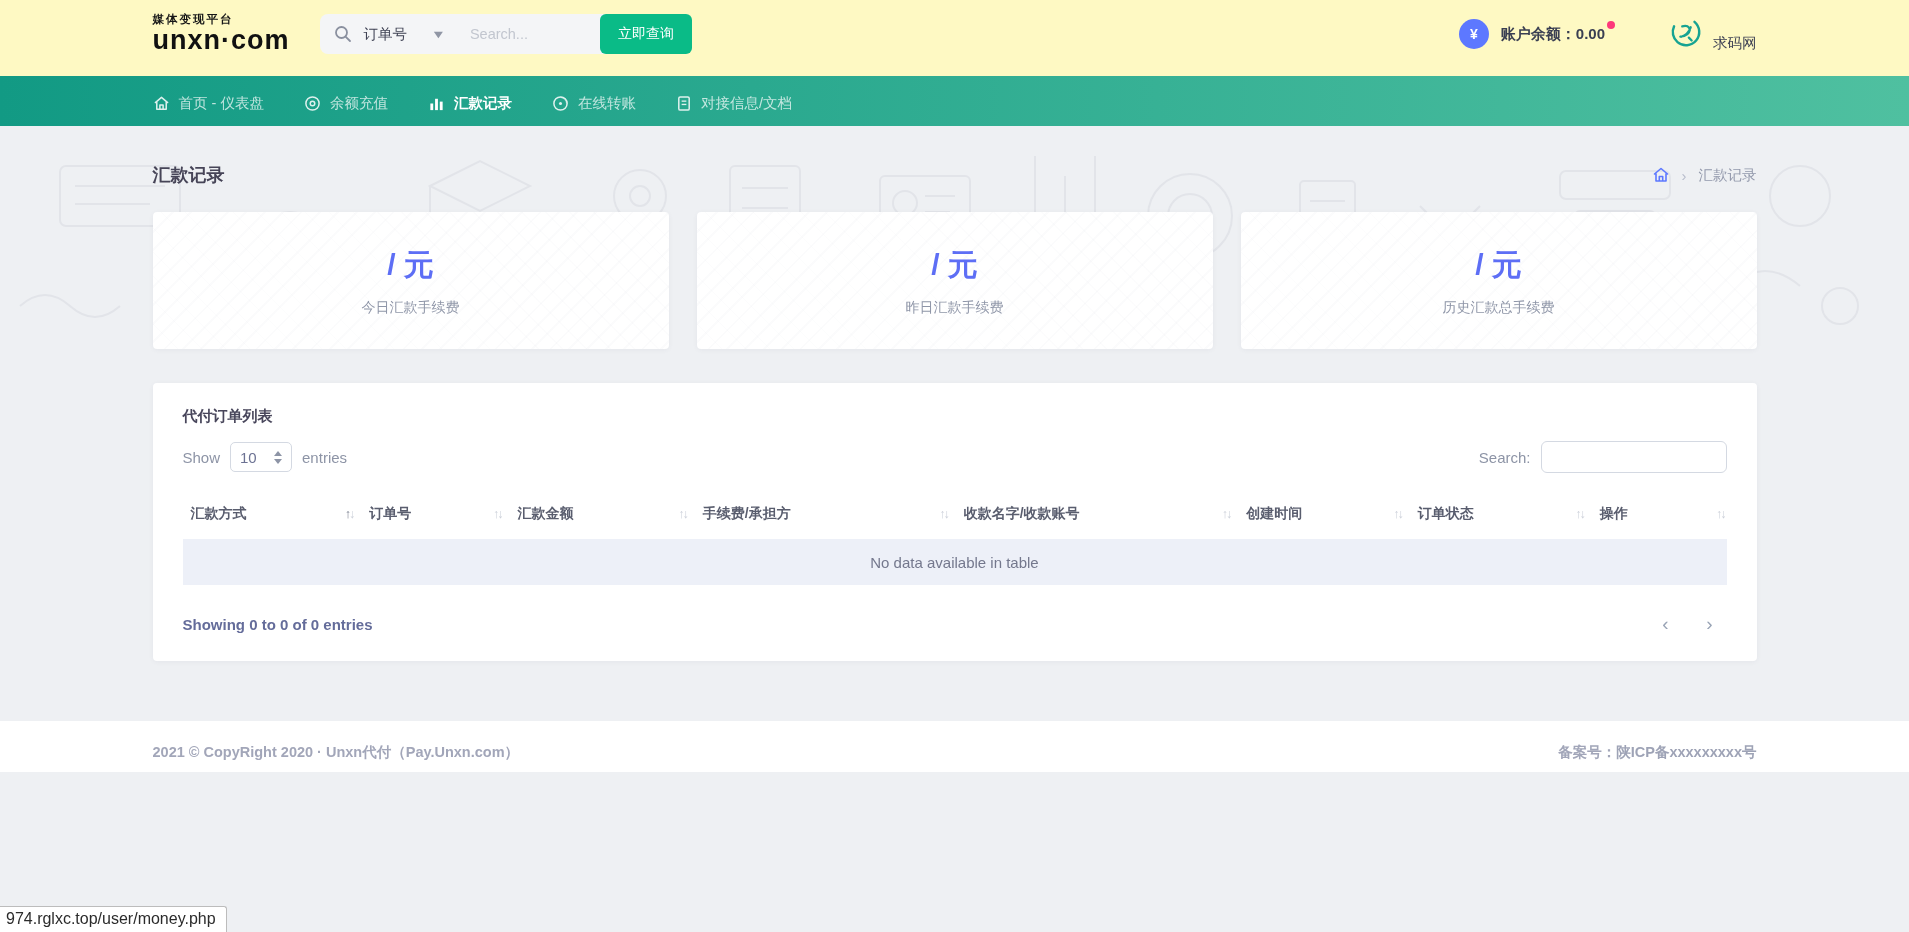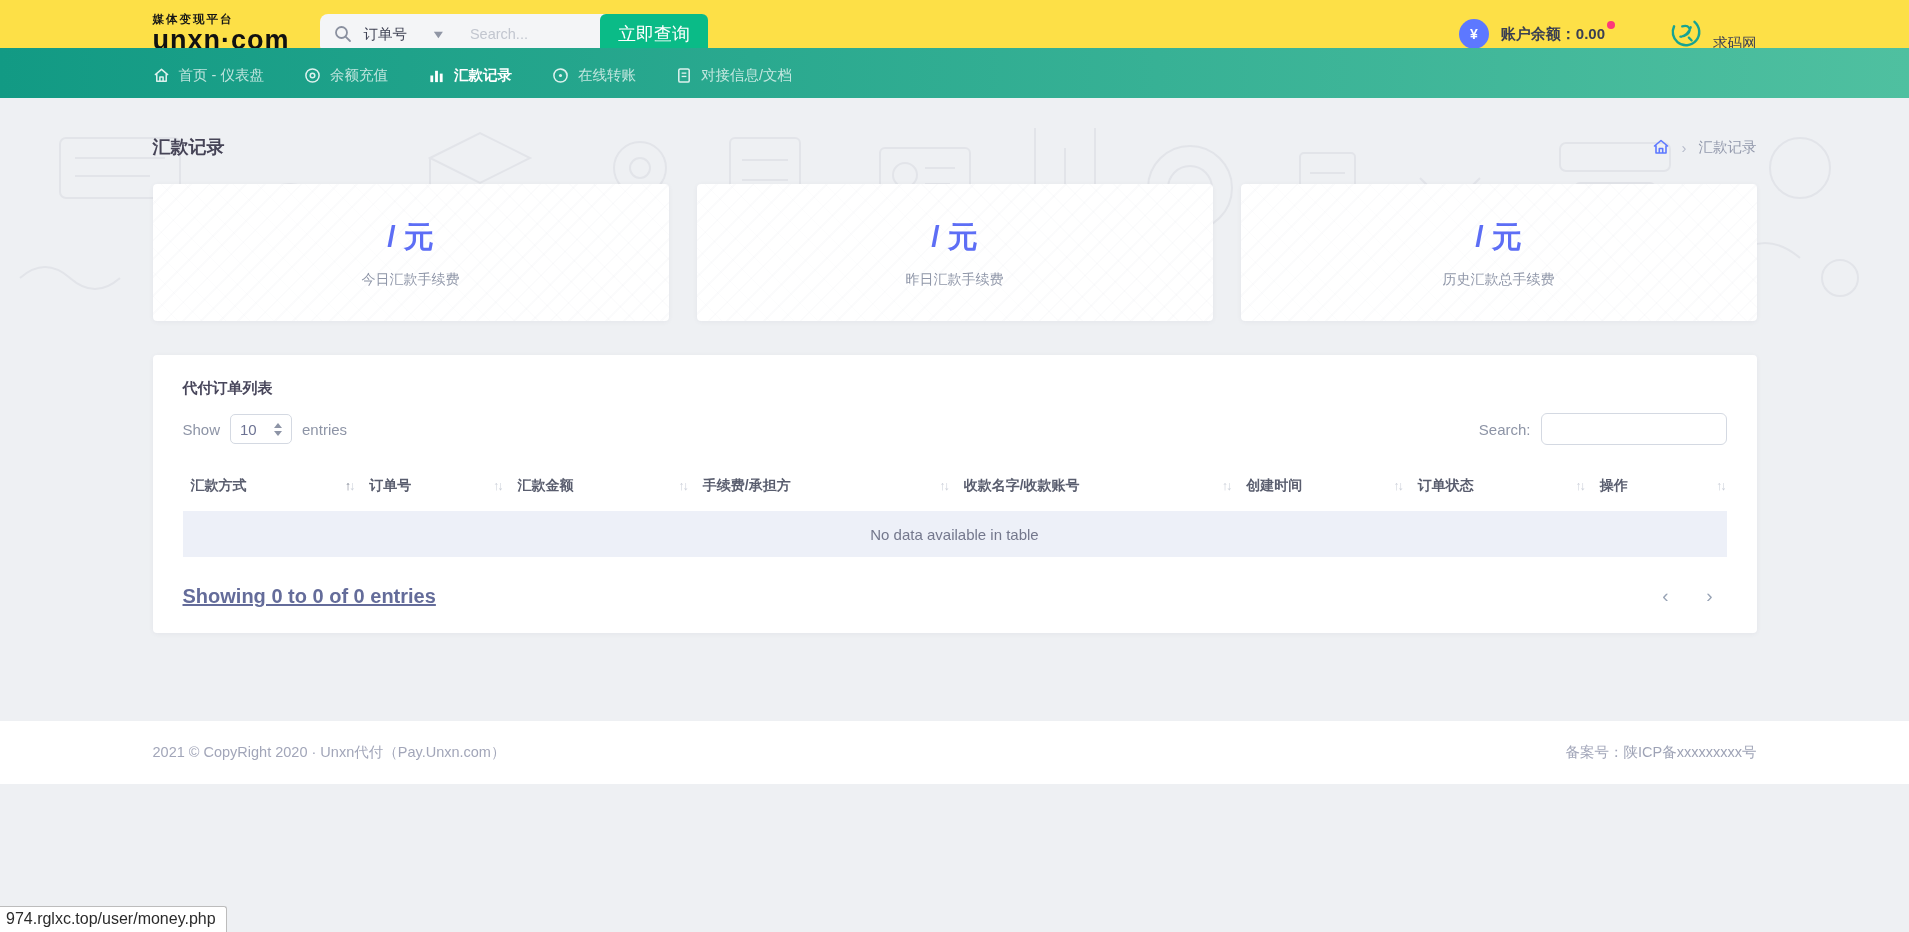--- a/index.html
+++ b/index.html
@@ -15,40 +15,40 @@
   body{
     font-family:"Liberation Sans","DejaVu Sans",sans-serif;
     background:#eef0f3;
     overflow:hidden;
     position:relative;
     color:#3a3f52;
   }
   .container{width:1604px;margin:0 auto;position:relative;}
 
   
-  .topbar{height:48px;background:#fde047;position:relative;z-index:3;}
+  .topbar{height:76px;background:#fef9c3;position:relative;z-index:3;}
   .topbar .container{display:flex;align-items:center;height:68px;}
   .logo{display:flex;flex-direction:column;line-height:1;cursor:pointer;}
   .logo-top{font-size:11.5px;font-weight:bold;letter-spacing:2px;color:#161616;}
   .logo-main{font-size:27px;font-weight:800;letter-spacing:1px;color:#111;margin-top:2px;}
   .search-group{
     display:flex;align-items:center;height:40px;background:#f4f5f7;
     border-radius:8px;margin-left:30px;padding-left:14px;
   }
   .search-group .mag{display:flex;align-items:center;margin-right:12px;}
   .search-cat{display:flex;align-items:center;font-size:14.5px;color:#3f4254;cursor:pointer;}
   .search-cat .chev{margin-left:26px;color:#9096a5;font-size:11px;transform:scaleX(1.4);}
   .search-input{
     border:none;outline:none;background:transparent;width:130px;margin-left:26px;
     font-size:14.5px;color:#3f4254;font-family:inherit;
   }
   .search-input::placeholder{color:#c2c6cf;}
   .search-btn{
     height:40px;padding:0 18px;border:none;border-radius:6px;cursor:pointer;
-    background:var(--accent-green);color:#fff;font-size:18px;font-family:inherit;
+    background:var(--accent-green);color:#fff;font-size:14px;font-family:inherit;
   }
   .top-right{margin-left:auto;display:flex;align-items:center;}
   .balance{display:flex;align-items:center;cursor:pointer;position:relative;margin-right:56px;}
   .yen-circle{
     width:30px;height:30px;border-radius:50%;background:var(--accent-blue);
     color:#fff;font-size:14px;font-weight:bold;display:flex;align-items:center;justify-content:center;
   }
   .balance-text{margin-left:12px;font-size:15px;font-weight:600;color:#3a3f52;position:relative;padding-right:8px;}
   .balance-dot{
     position:absolute;top:-4px;right:-2px;width:8px;height:8px;border-radius:50%;
@@ -126,29 +126,29 @@
   .th:last-child{padding-right:2px;}
   .sort{font-size:12.5px;letter-spacing:-2px;color:#cdd1da;white-space:nowrap;}
   .sort .on{color:#7d8392;}
   .c0{flex:0 0 12.1%;} .c1{flex:0 0 9.6%;} .c2{flex:0 0 12.0%;} .c3{flex:0 0 16.9%;}
   .c4{flex:0 0 18.3%;} .c5{flex:0 0 11.1%;} .c6{flex:0 0 11.8%;} .c7{flex:1;}
   .empty-row{
     height:46px;background:#edf0f8;display:flex;align-items:center;justify-content:center;
     font-size:15px;color:#74788d;
   }
   .tc-foot{display:flex;justify-content:space-between;align-items:center;margin-top:22px;}
-  .tc-summary{font-size:20px;color:#646c9a;font-weight:600;text-decoration:underline;}
+  .tc-summary{font-size:15px;color:#646c9a;font-weight:600;}
   .pager{display:flex;align-items:center;}
   .page-btn{
     width:34px;height:34px;display:flex;align-items:center;justify-content:center;
     color:#98a3b5;font-size:19px;cursor:pointer;border-radius:4px;margin-left:10px;
   }
 
   
-  .footer{margin-top:88px;background:#fff;height:63px;position:relative;z-index:1;}
+  .footer{margin-top:60px;background:#fff;height:51px;position:relative;z-index:1;font-weight:bold;}
   .footer .container{display:flex;align-items:center;justify-content:space-between;height:63px;}
   .foot-left{font-size:14.5px;color:#a2a6b9;}
   .foot-right{font-size:14.5px;color:#a2a6b9;}
   .foot-right .icp{color:#9ea3b6;cursor:pointer;}
 
   
   .statusbar{
     position:fixed;left:0;bottom:0;background:#fff;border:1px solid #bcbcbc;
     border-left:none;border-bottom:none;border-radius:0 3px 0 0;
     padding:3px 10px 4px 6px;font-size:16px;color:#2b2b2b;z-index:20;

